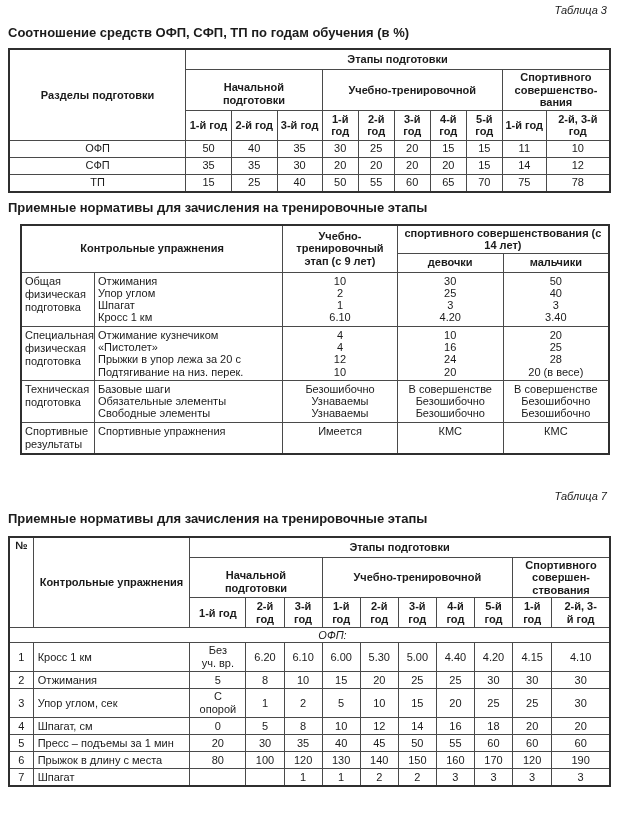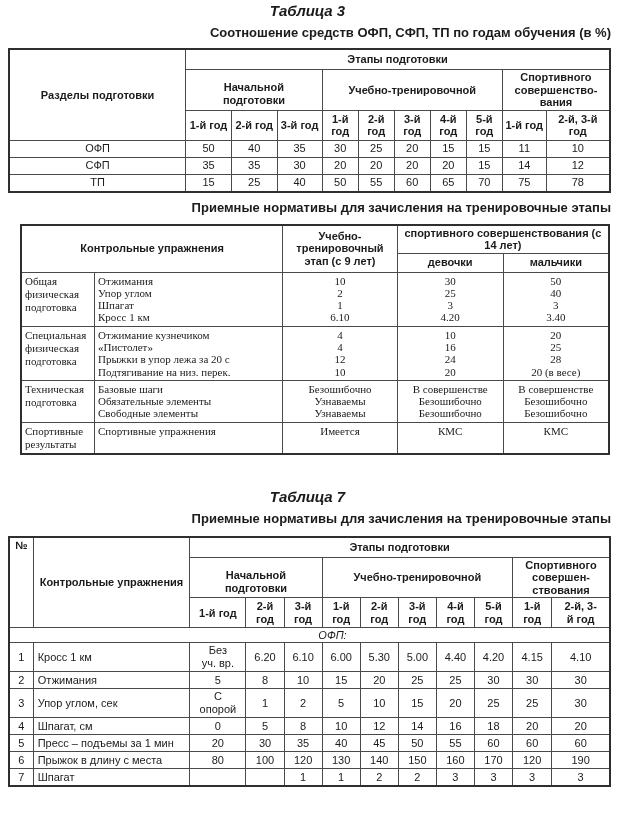--- a/index.html
+++ b/index.html
@@ -4,25 +4,25 @@
 <style>
   html, body { margin: 0; padding: 0; }
   body {
     width: 619px; height: 816px; overflow: hidden;
     background: #ffffff; color: #1b1b1b;
     font-family: "Liberation Sans", sans-serif;
   }
   .page { padding: 3px 8px 0 8px; }
 
   .tbl-label {
-    font-size: 15px; font-weight: bold; font-style: italic;
-    text-align: center; padding-right: 4px; line-height: 15px;
+    font-size: 11px; font-weight: normal; font-style: italic;
+    text-align: right; padding-right: 4px; line-height: 15px;
   }
   .caption {
-    font-size: 13px; font-weight: bold; text-align: right;
+    font-size: 13px; font-weight: bold; text-align: left;
     margin-top: 7px; line-height: 15px;
   }
   .gap1 { margin-top: 30px; }
   .gap2 { margin-top: 34px; }
 
   table {
     border-collapse: collapse; table-layout: fixed; width: 100%;
     border: 2px solid #2f2f2f; margin-top: 8px;
   }
   td {
@@ -35,21 +35,21 @@
   .hwrap { display: inline-block; max-width: 82px; margin-top: 8px; }
   td.yr { height: 27px; white-space: pre-line; }
   tr.r1 td { height: 17px; margin-top: 9px; }
 
   
   .t3 tbody td { height: 14px; }
 
   
   .t6 { width: 590px; margin-left: 12px; margin-top: 9px; }
   .t6 thead tr:last-child td { height: 16px; }
-  .t6 tbody td { vertical-align: top; padding: 2px 3px; font-family: Liberation Serif, serif; }
+  .t6 tbody td { vertical-align: top; padding: 2px 3px; }
   .t6 td.cat, .t6 td.ex { text-align: left; }
   .t6 .ln { line-height: 12.3px; white-space: nowrap; }
 
   
   .t7 { margin-top: 10px; }
   .t7 td.numhdr { vertical-align: top; }
   .t7 tbody td { height: 14px; white-space: pre-line; }
   .t7 td.section { font-style: italic; height: 12px; line-height: 12px; padding-left: 48px; }
   .t7 td.name { text-align: left; padding-left: 4px; white-space: normal; }
 </style>

